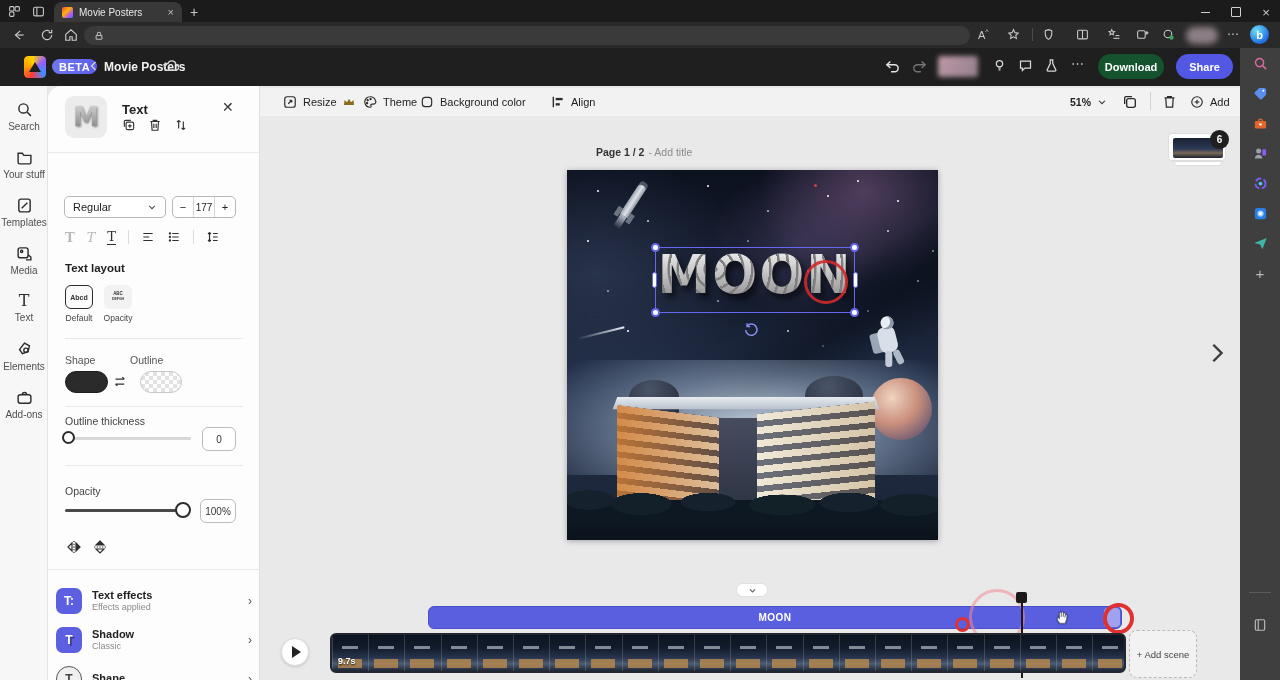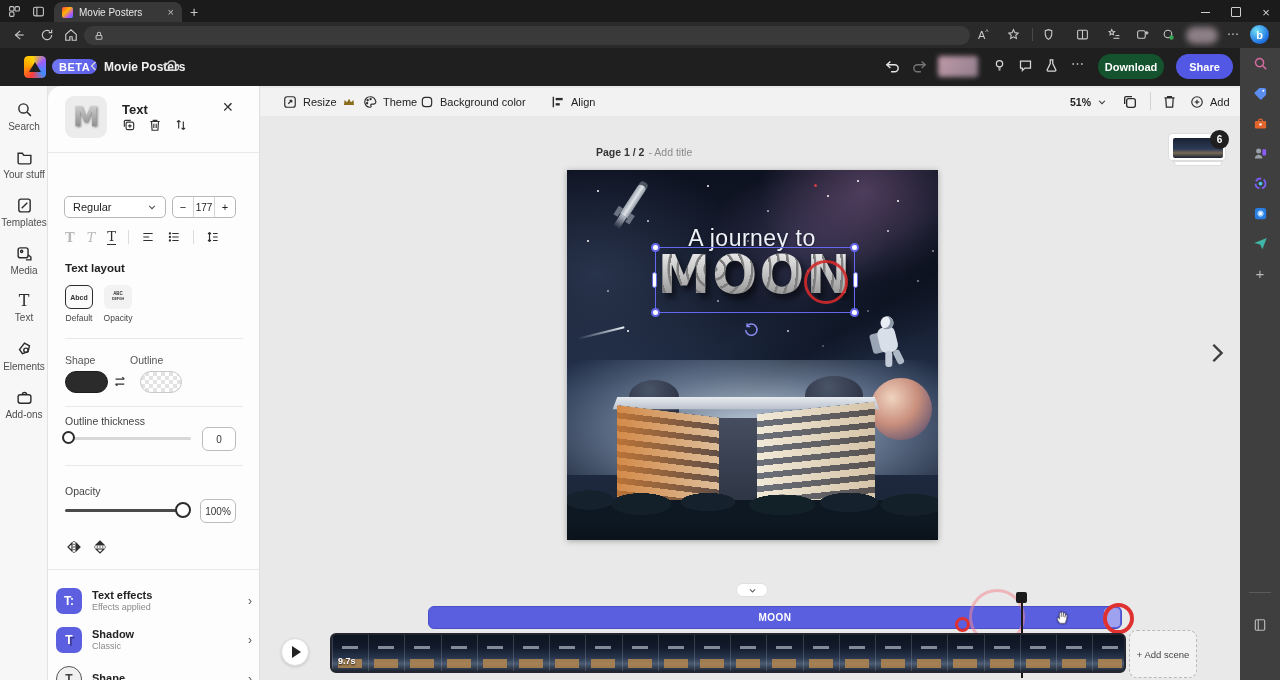--- a/index.html
+++ b/index.html
@@ -636,21 +636,20 @@
     <div class="bldg-right"></div>
     <div class="trees"></div>
     <div class="pbottom"></div>
     <div class="astro">
       <div class="pack"></div>
         <div class="bodyp"></div>
         <div class="head"></div>
         <div class="leg1"></div>
         <div class="leg2"></div>
     </div>
-    <div class="journey">A journey to</div>
     <div class="moontxt">MOON</div>
     <div class="selbox">
       <div class="h-c" style="position:absolute;left:-5px;top:-5px;"></div>
       <div class="h-c" style="position:absolute;right:-5px;top:-5px;"></div>
       <div class="h-c" style="position:absolute;left:-5px;bottom:-5px;"></div>
       <div class="h-c" style="position:absolute;right:-5px;bottom:-5px;"></div>
       <div class="h-s" style="position:absolute;left:-4px;top:24px;"></div>
       <div class="h-s" style="position:absolute;right:-4px;top:24px;"></div>
     </div>
     <div class="redring"></div>

